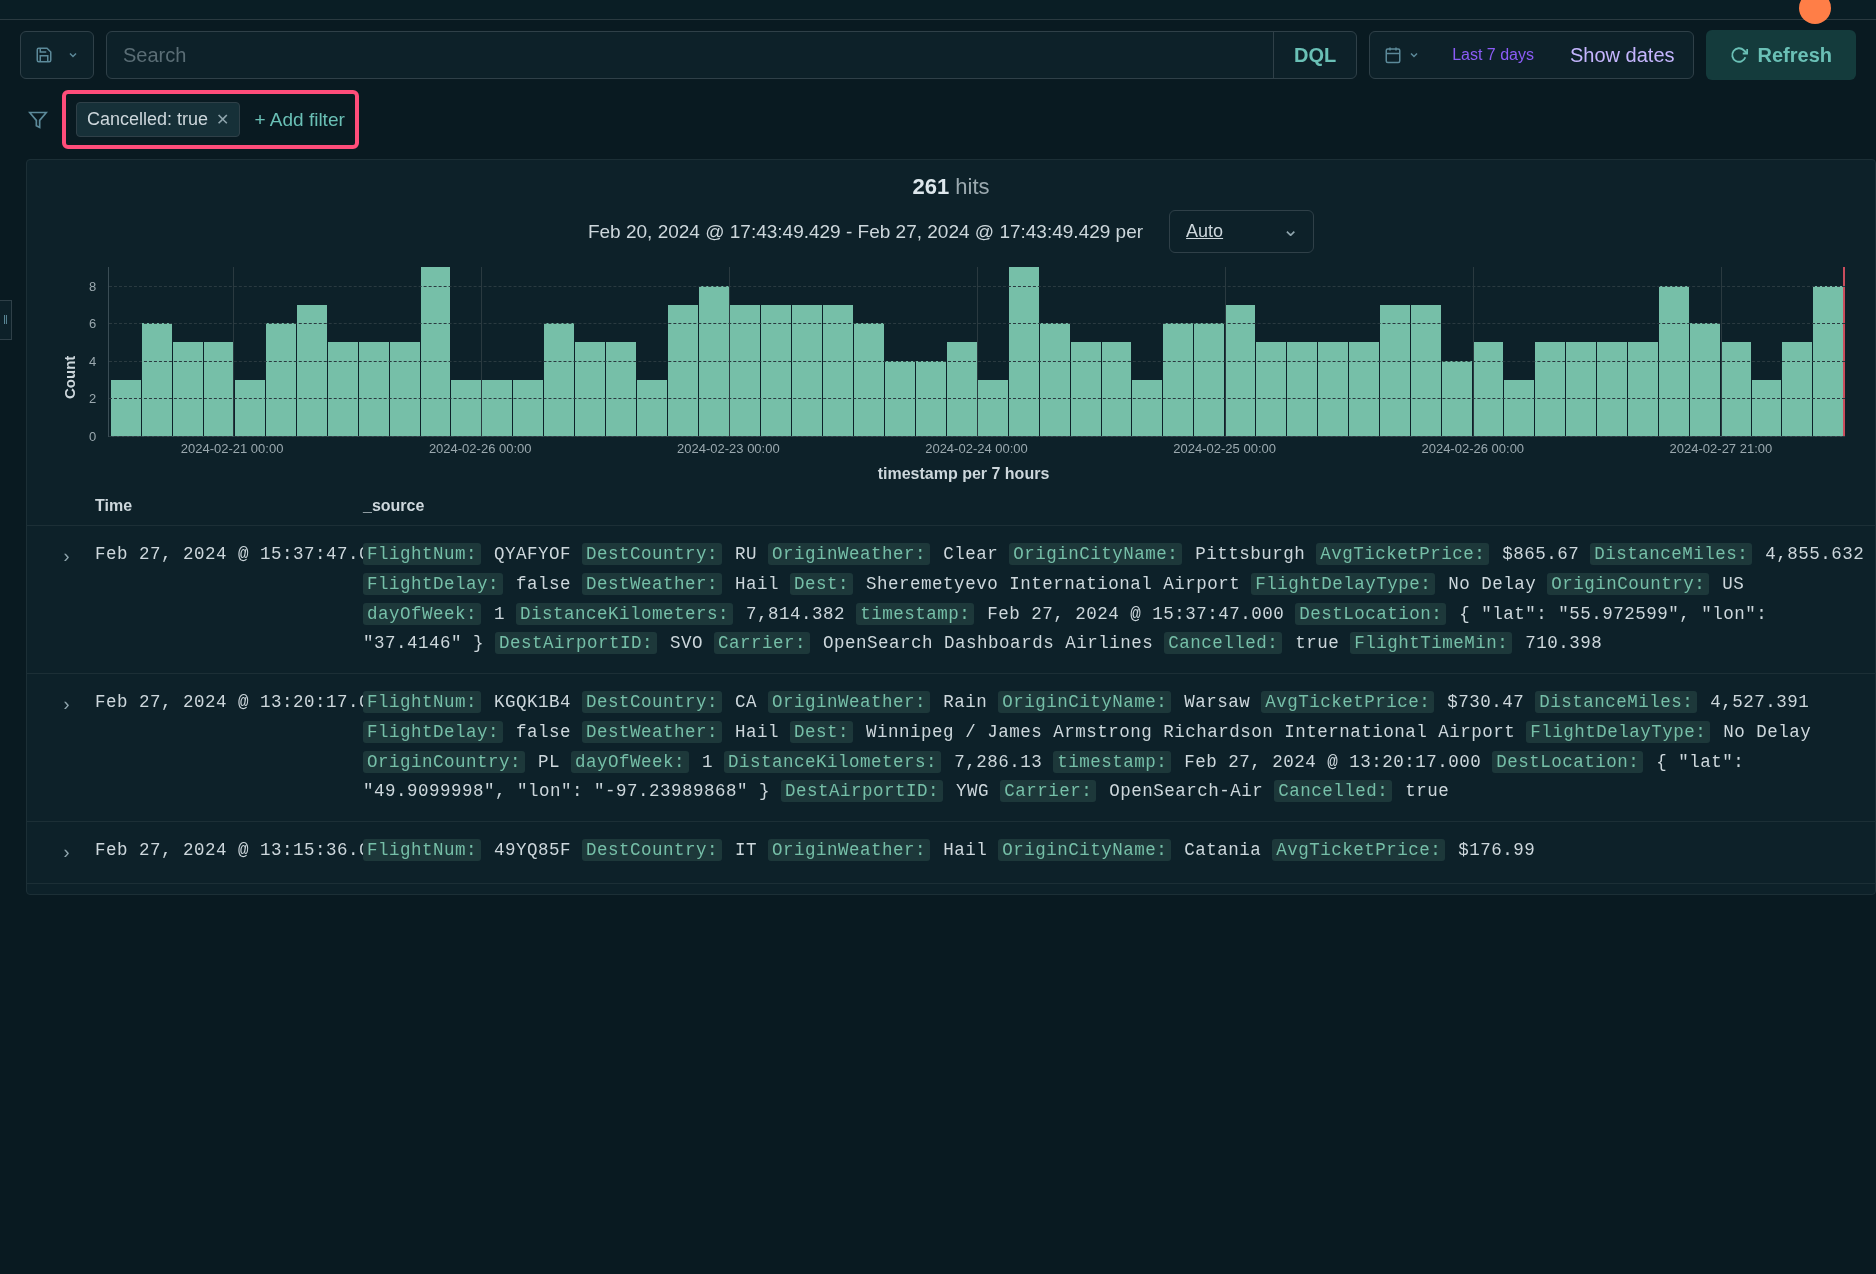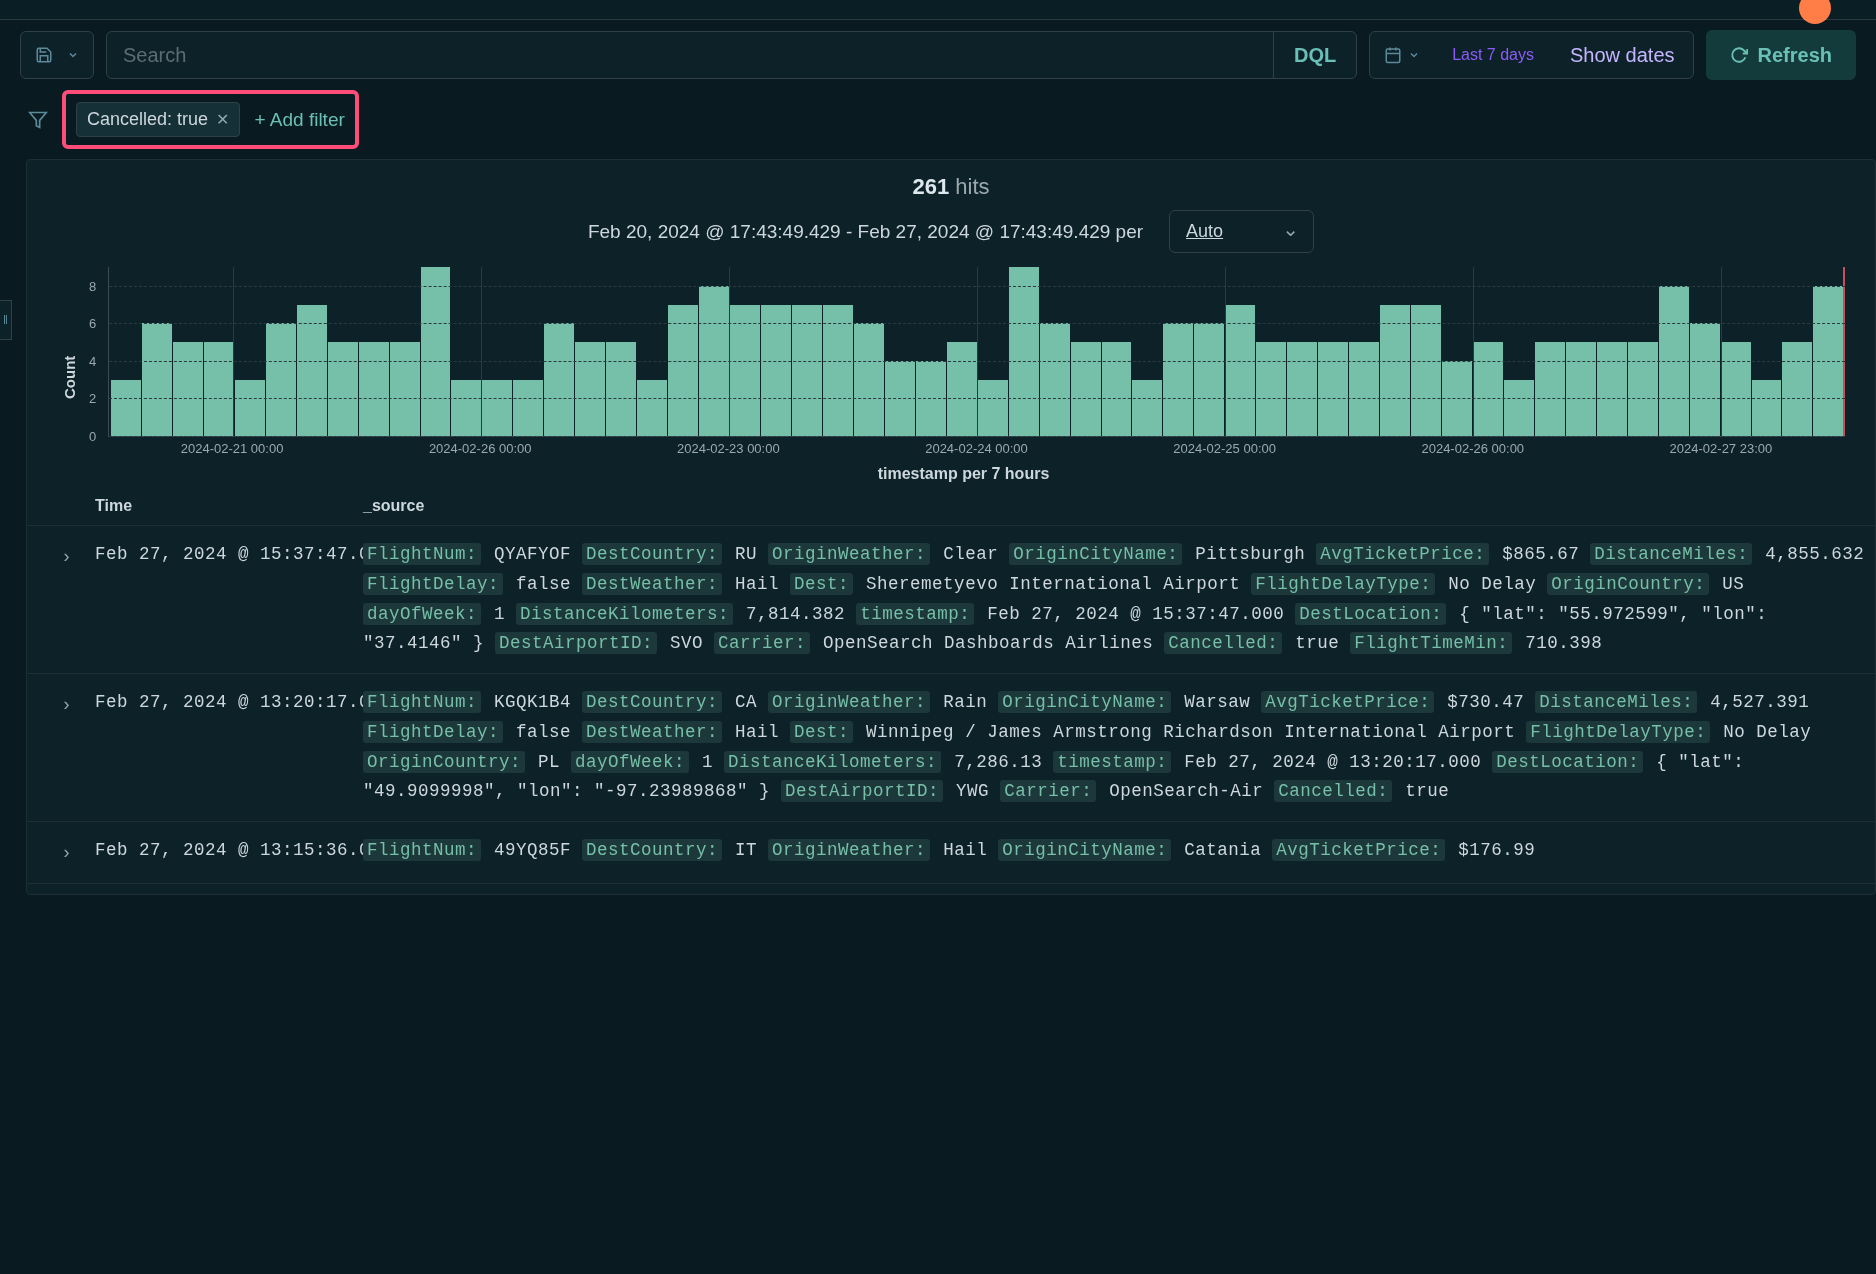--- a/index.html
+++ b/index.html
@@ -474,21 +474,21 @@
           <div style="position: absolute; top: 0px; bottom: 0px; left: 78.5714%; border-left: 1px solid rgb(42, 58, 64);"></div>
           <div style="position: absolute; top: 0px; bottom: 0px; left: 92.8571%; border-left: 1px solid rgb(42, 58, 64);"></div>
         </div>
       <div class="x-ticks" id="xticks">
           <div class="x-tick" style="left: 7.14286%;">2024-02-21 00:00</div>
           <div class="x-tick" style="left: 21.4286%;">2024-02-26 00:00</div>
           <div class="x-tick" style="left: 35.7143%;">2024-02-23 00:00</div>
           <div class="x-tick" style="left: 50%;">2024-02-24 00:00</div>
           <div class="x-tick" style="left: 64.2857%;">2024-02-25 00:00</div>
           <div class="x-tick" style="left: 78.5714%;">2024-02-26 00:00</div>
-          <div class="x-tick" style="left: 92.8571%;">2024-02-27 23:00</div>
+          <div class="x-tick" style="left: 92.8571%;">2024-02-27 21:00</div>
         </div>
       <div class="x-axis-label">timestamp per 7 hours</div>
     </div>
   </div>
 
   <div class="table-header">
     <div class="col-time">Time</div>
     <div class="col-source">_source</div>
   </div>
   <div id="rows">

